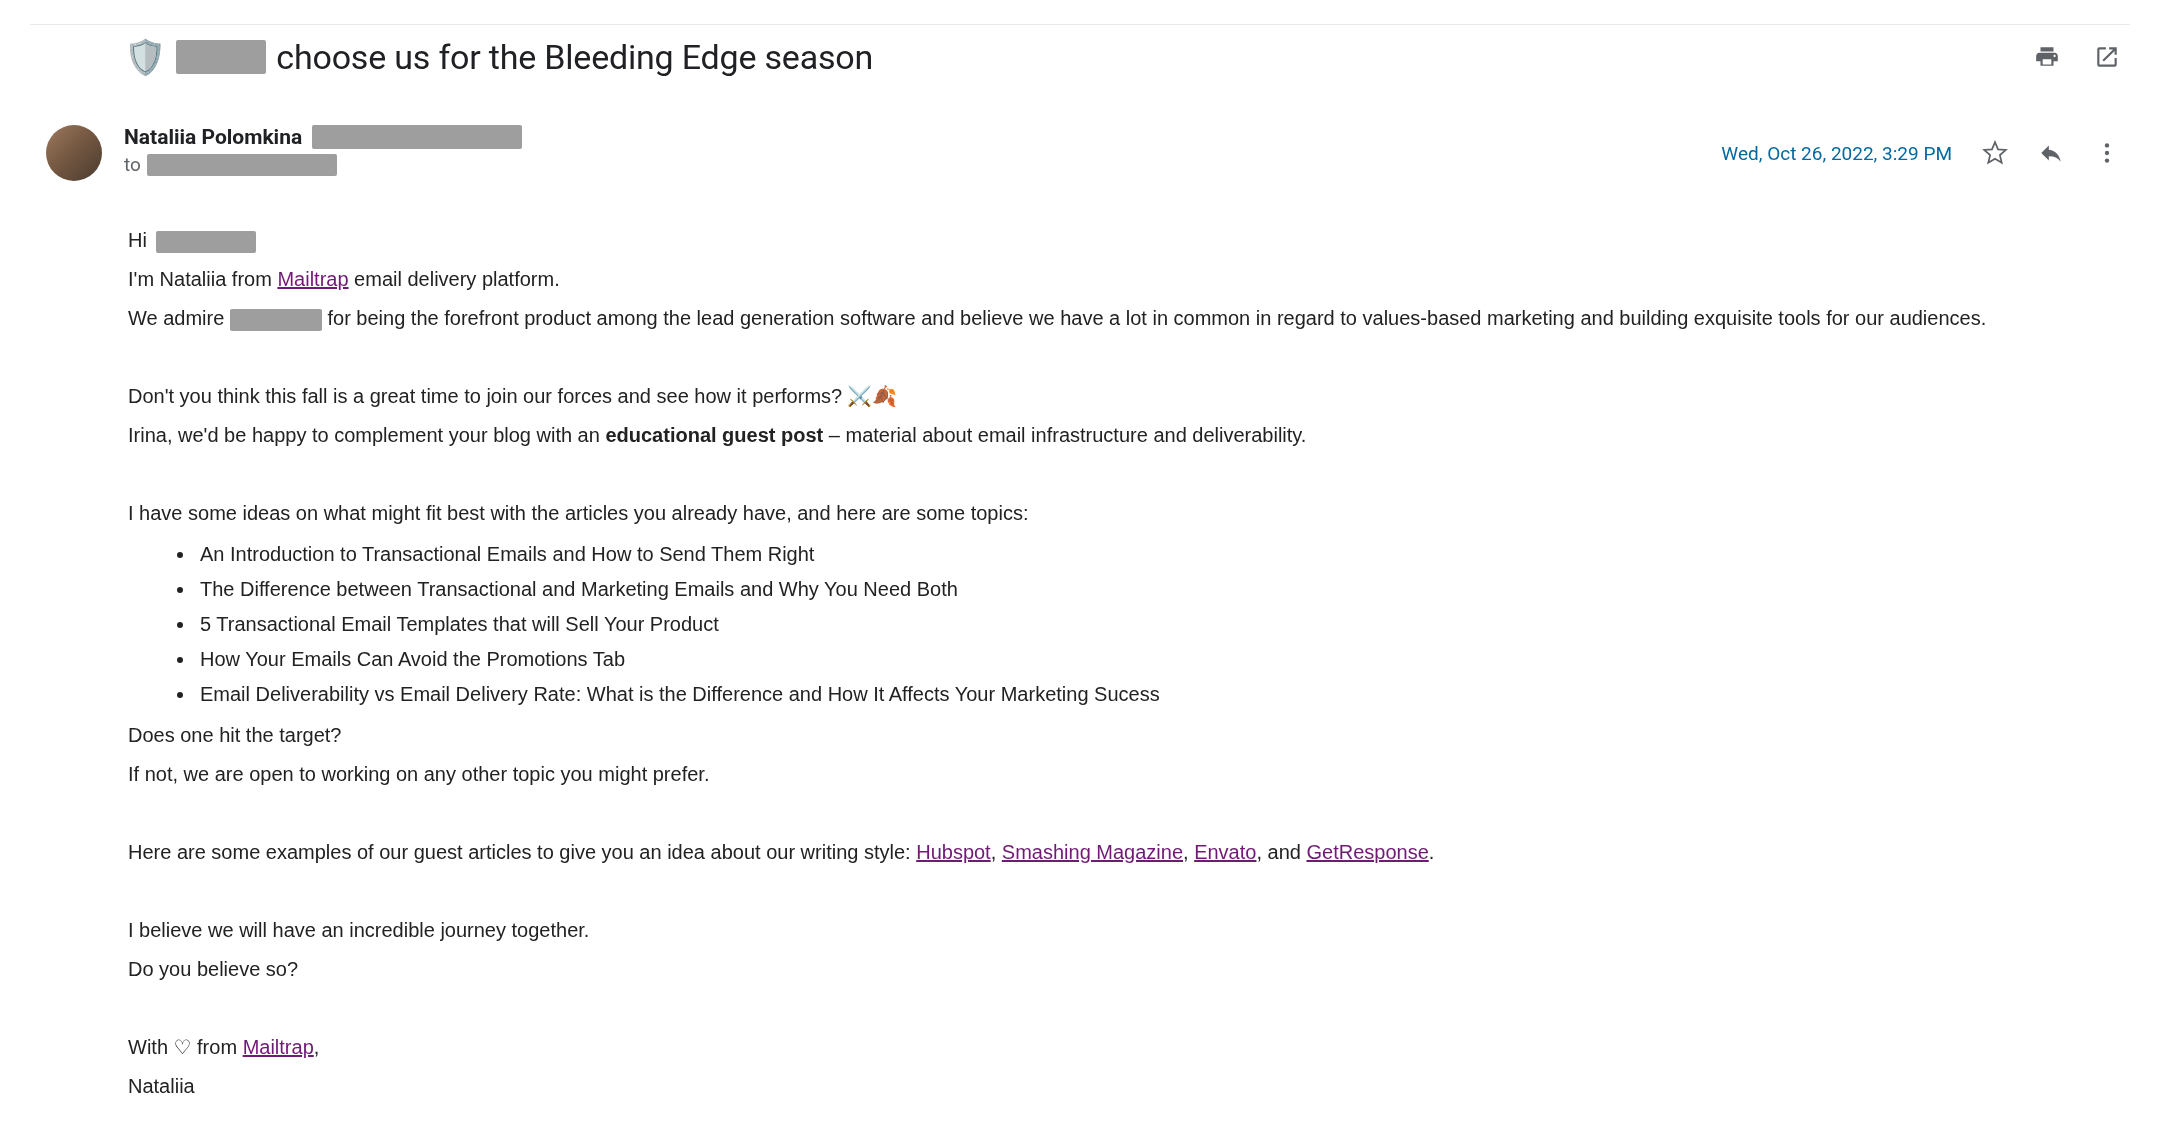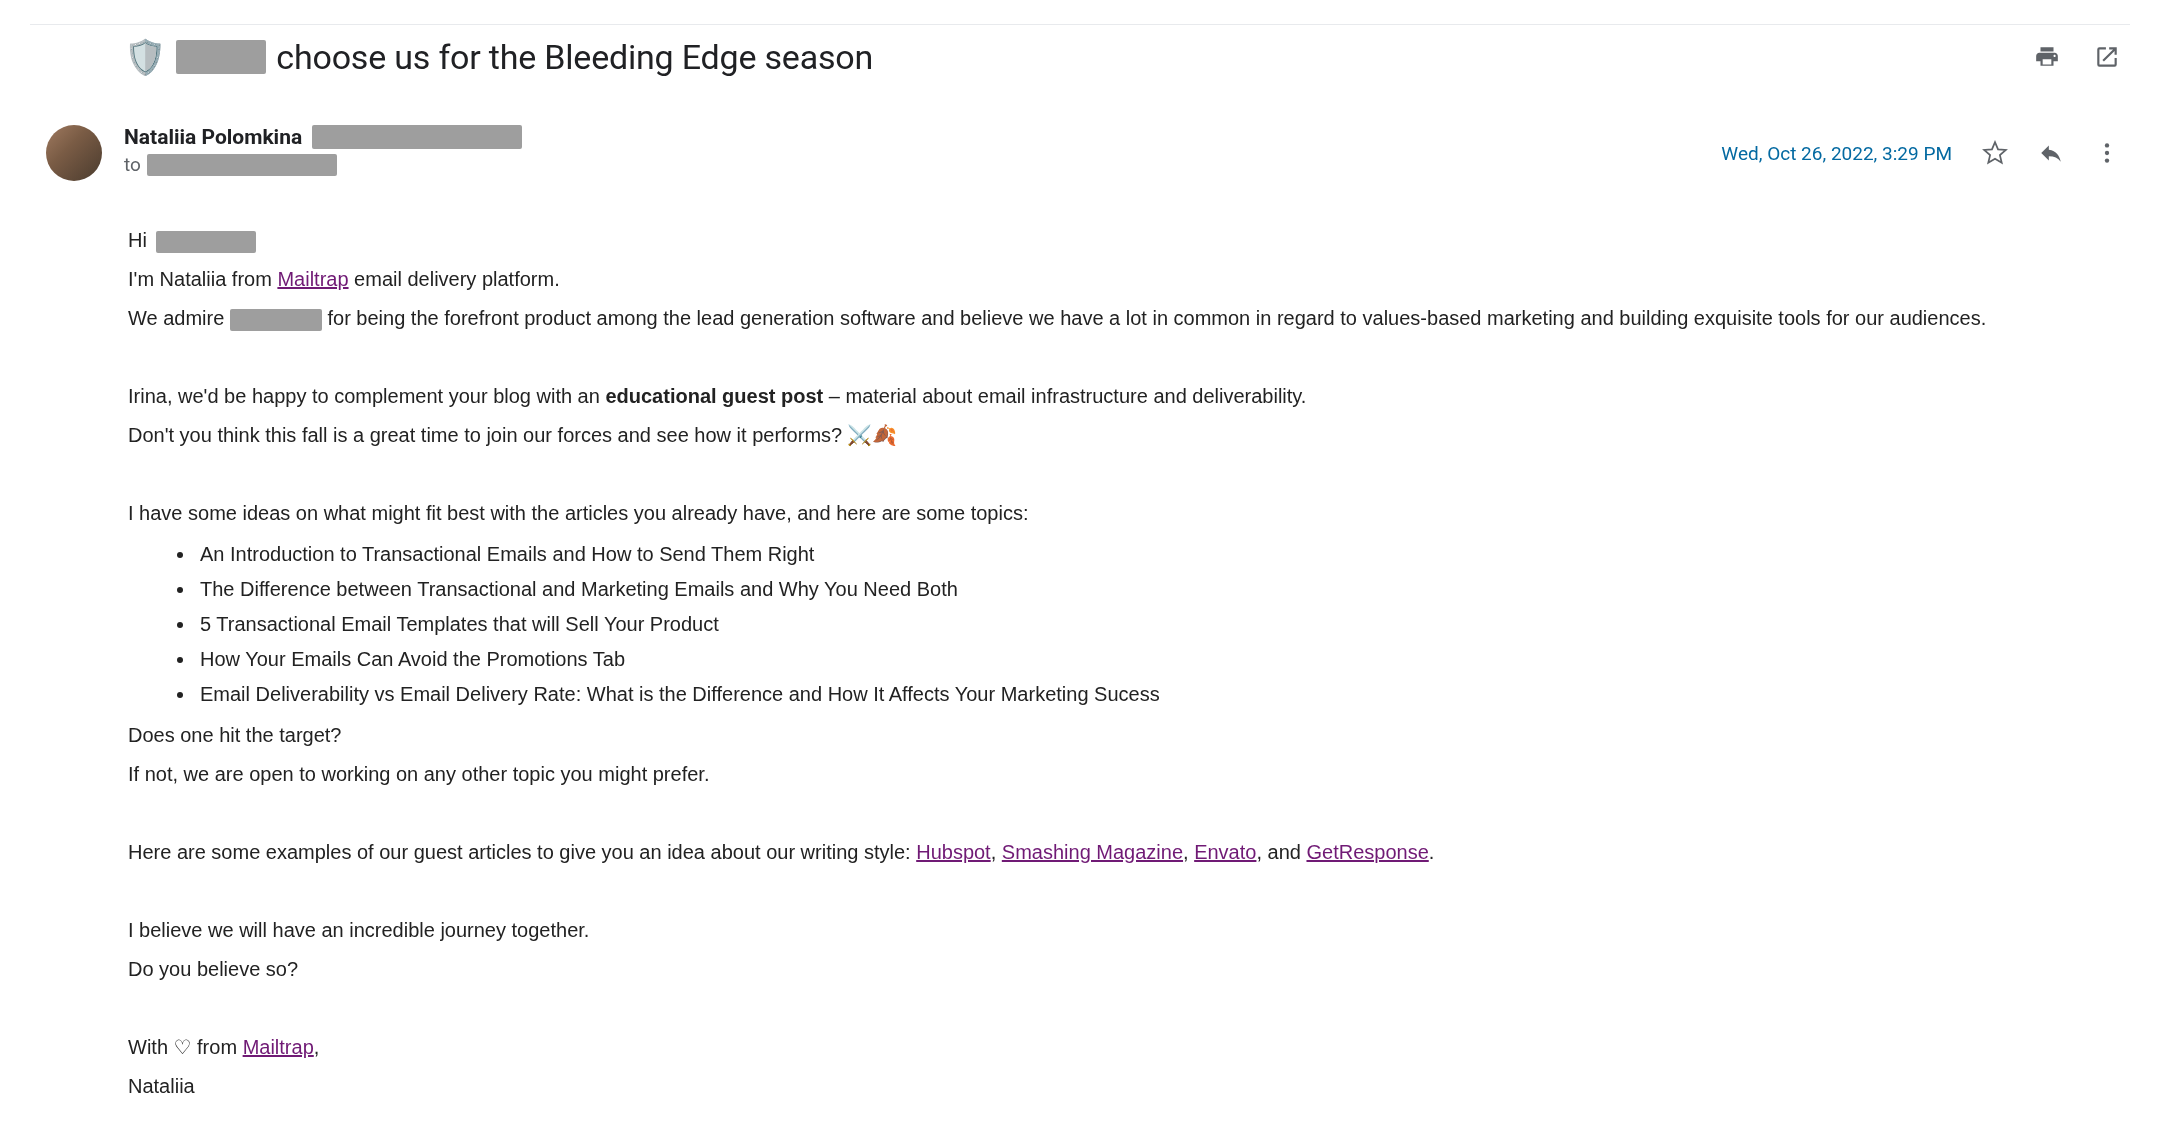--- a/index.html
+++ b/index.html
@@ -105,24 +105,24 @@
     </p>
     <p>
       <span>We admire </span>
       <span class="redact" style="width:92px;height:22px;vertical-align:middle;"></span>
       <span> for being the forefront product among the lead generation software and believe we have a lot in common in regard to values-based marketing and building exquisite tools for our audiences.</span>
     </p>
 
     <div class="para-gap"></div>
 
     <p>
-      <span>Irina, we'd be happy to complement your blog with an </span><span class="bold">educational guest post</span><span> – material about email infrastructure and deliverability.</span>
+      <span>Don't you think this fall is a great time to join our forces and see how it performs? </span><span class="emoji">⚔️🍂</span>
     </p>
     <p>
-      <span>Don't you think this fall is a great time to join our forces and see how it performs? </span><span class="emoji">⚔️🍂</span>
+      <span>Irina, we'd be happy to complement your blog with an </span><span class="bold">educational guest post</span><span> – material about email infrastructure and deliverability.</span>
     </p>
 
     <div class="para-gap"></div>
 
     <p>I have some ideas on what might fit best with the articles you already have, and here are some topics:</p>
 
     <ul>
       <li>An Introduction to Transactional Emails and How to Send Them Right</li>
       <li>The Difference between Transactional and Marketing Emails and Why You Need Both</li>
       <li>5 Transactional Email Templates that will Sell Your Product</li>

